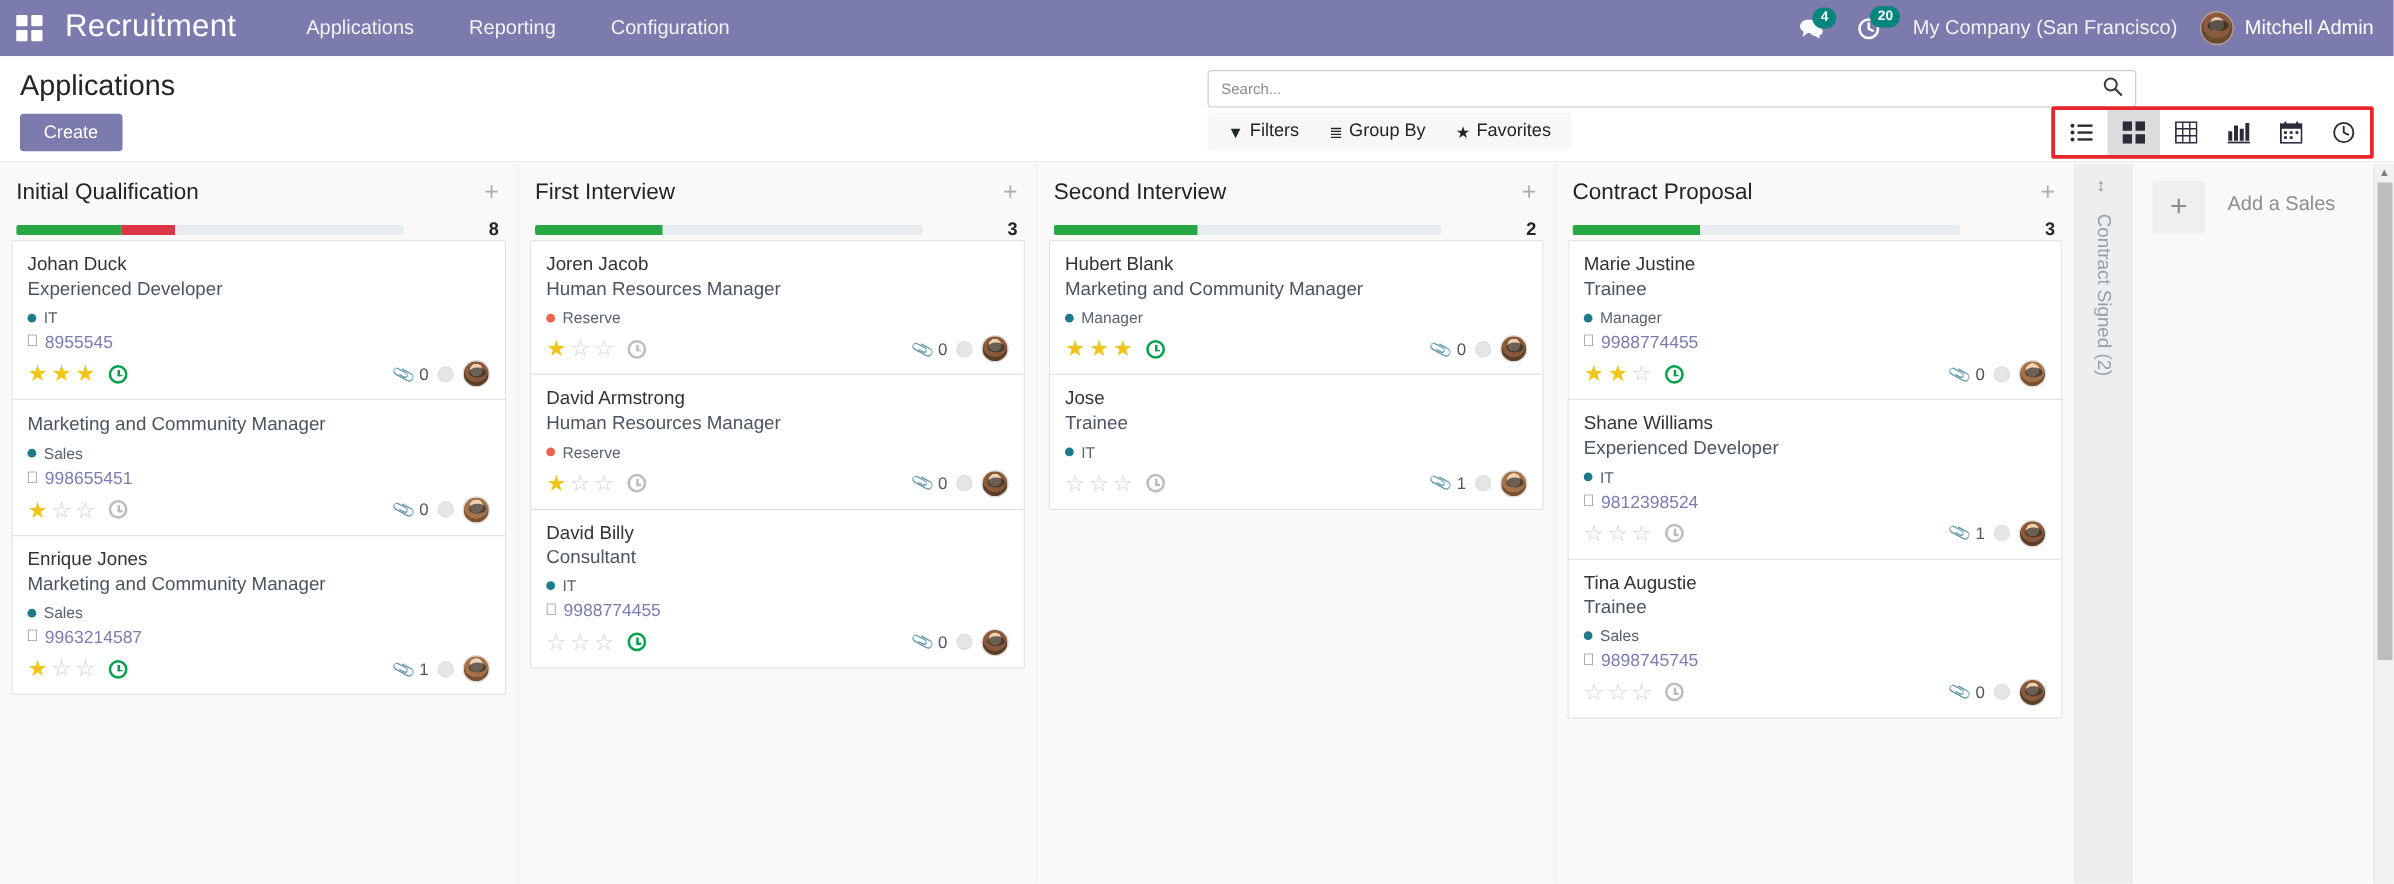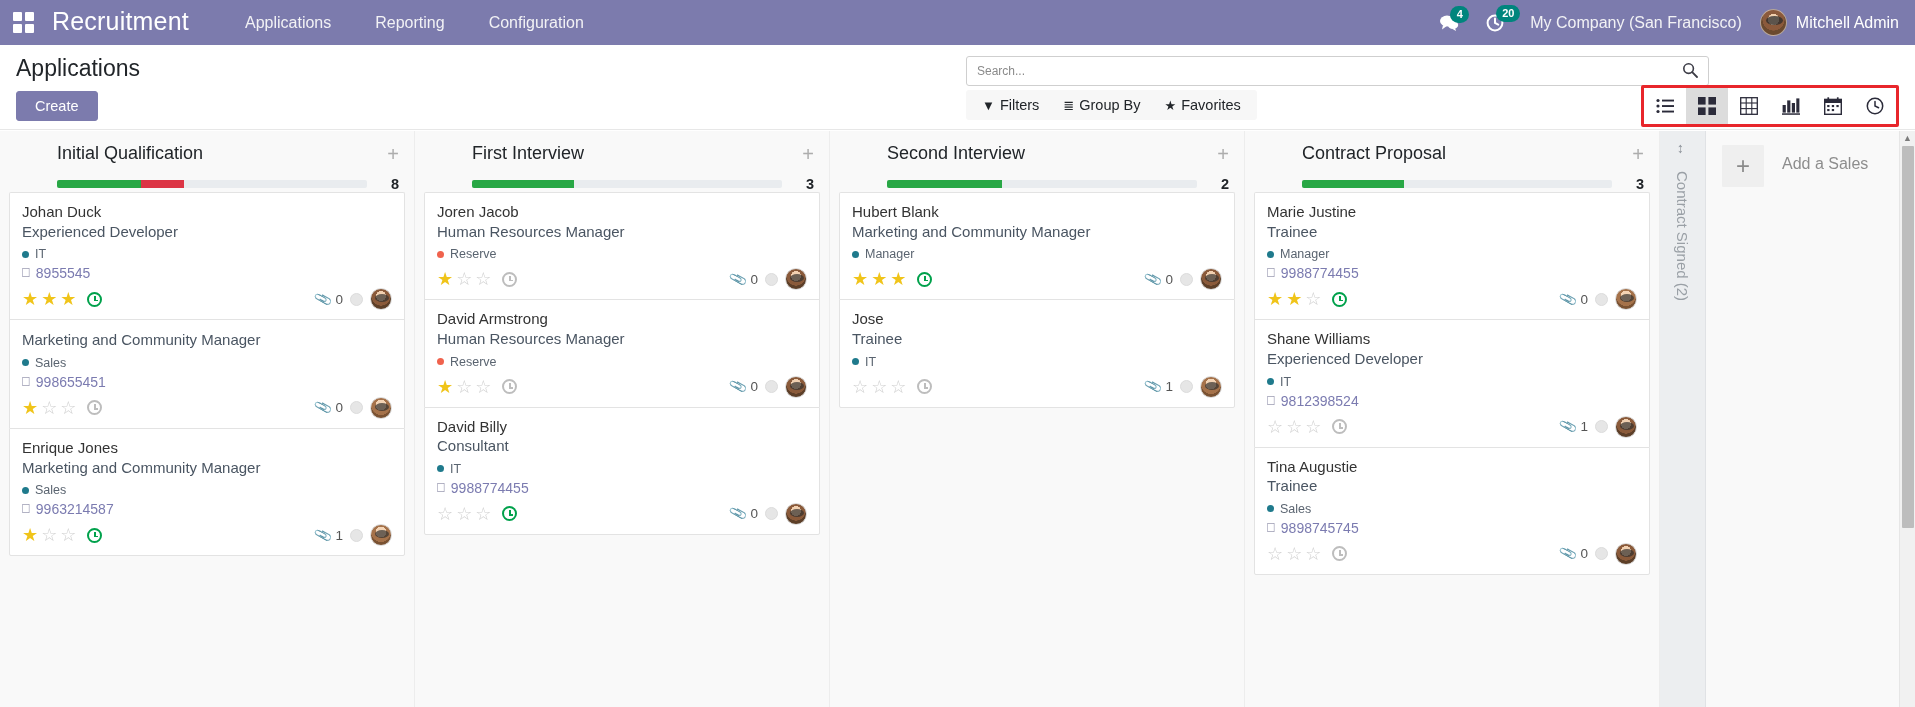--- a/index.html
+++ b/index.html
@@ -123,21 +123,21 @@
     display: flex; align-items: stretch;
     overflow: hidden;
   }
   .k-col {
     width: 415px; flex: 0 0 415px;
     border-right: 1px solid #ededed;
     background: #f9f9f9;
     padding: 0 9px;
     display: flex; flex-direction: column;
   }
-  .k-col-head { padding: 12px 4px 0 4px; margin-left: 44px; }
+  .k-col-head { padding: 12px 4px 0 4px; }
   .k-col-title-row { display: flex; align-items: center; }
   .k-col-title { font-size: 18px; color: #212529; font-weight: 400; flex: 1; }
   .k-col-plus { font-size: 20px; color: #adadad; cursor: pointer; line-height: 1; padding: 0 2px; }
   .k-progress-row { display: flex; align-items: center; margin-top: 12px; gap: 10px; }
   .k-progress {
     flex: 1; height: 8px; background: #e9ecef; border-radius: 2px;
     display: flex; overflow: hidden; max-width: 310px;
   }
   .seg { height: 100%; }
   .k-count { font-size: 14.5px; font-weight: bold; color: #212529; margin-left: auto; padding-right:2px;}

